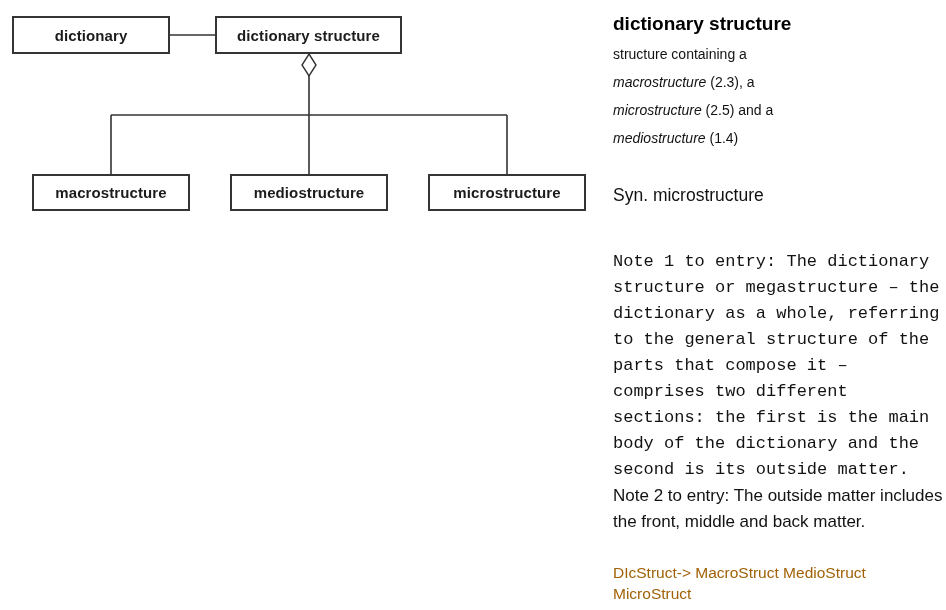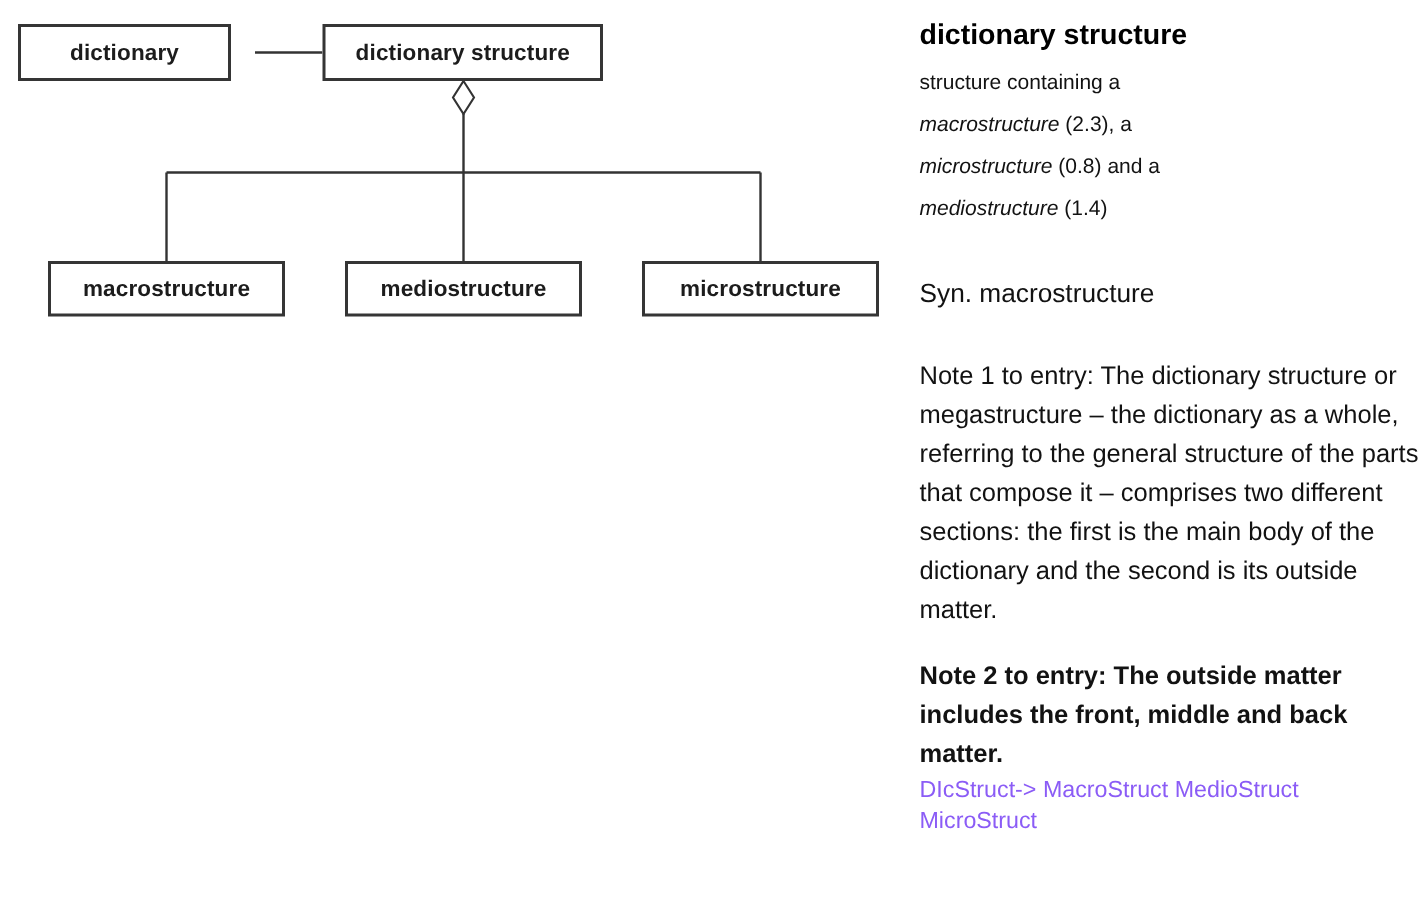--- a/index.html
+++ b/index.html
@@ -34,21 +34,21 @@
     border: 2px solid #353535;
     background: #ffffff;
     display: flex;
     align-items: center;
     justify-content: center;
     font-weight: 700;
     font-size: 15px;
     color: #1c1c1c;
     letter-spacing: 0.1px;
   }
-  .node-dictionary          { left: 12px;  top: 16px;  width: 142px; height: 38px; }
+  .node-dictionary          { left: 12px;  top: 16px;  width: 158px; height: 38px; }
   .node-dictionary-structure{ left: 215px; top: 16px;  width: 187px; height: 38px; }
   .node-macrostructure      { left: 32px;  top: 174px; width: 158px; height: 37px; }
   .node-mediostructure      { left: 230px; top: 174px; width: 158px; height: 37px; }
   .node-microstructure      { left: 428px; top: 174px; width: 158px; height: 37px; }
 
   
   .entry {
     position: absolute;
     left: 613px;
     top: 10px;
@@ -73,26 +73,27 @@
   .it { font-style: italic; }
   .syn {
     margin-top: 30px;
     font-size: 17.5px;
     line-height: 26px;
   }
   .note {
     font-size: 17px;
     line-height: 26px;
   }
-  .note1 { margin-top: 30px; }
-  .note2 { margin-top: 18px; font-weight: bold; }
+  .note1 { margin-top: 41px; font-family: Liberation Mono, monospace; }
+  .note2 { margin-top: 0; }
   .links {
+    margin-top: 27px;
     font-size: 15.5px;
     line-height: 21px;
-    color: #8b5cf6;
+    color: #a16207;
     cursor: pointer;
   }
 </style>
 </head>
 <body>
 
 <div class="canvas">
 
   <div class="diagram">
 
@@ -137,28 +138,28 @@
     <div class="term">dictionary structure</div>
 
     <div class="definition">
       <div class="def-line">
         <span>structure containing a</span>
       </div>
       <div class="def-line">
         <span class="it">macrostructure</span><span> (2.3), a</span>
       </div>
       <div class="def-line">
-        <span class="it">microstructure</span><span> (0.8) and a</span>
+        <span class="it">microstructure</span><span> (2.5) and a</span>
       </div>
       <div class="def-line">
         <span class="it">mediostructure</span><span> (1.4)</span>
       </div>
     </div>
 
-    <div class="syn">Syn. macrostructure</div>
+    <div class="syn">Syn. microstructure</div>
 
     <div class="note note1">Note 1 to entry: The dictionary structure or megastructure – the dictionary as a whole, referring to the general structure of the parts that compose it – comprises two different sections: the first is the main body of the dictionary and the second is its outside matter.</div>
 
     <div class="note note2">Note 2 to entry: The outside matter includes the front, middle and back matter.</div>
 
     <div class="links">DIcStruct-&gt; MacroStruct MedioStruct MicroStruct</div>
 
   </div>
 </div>
 

